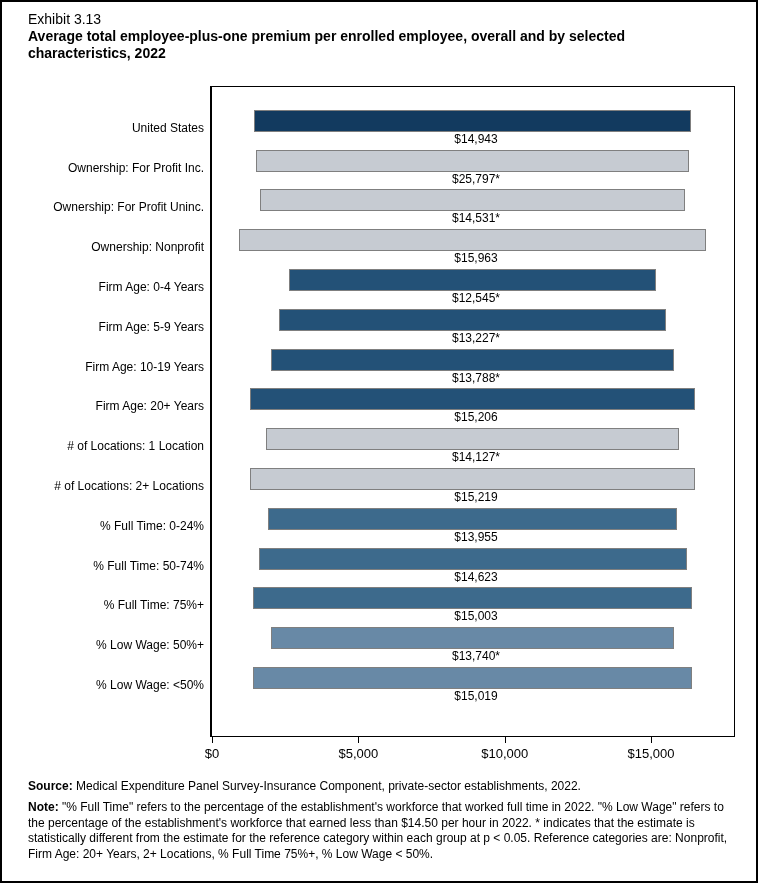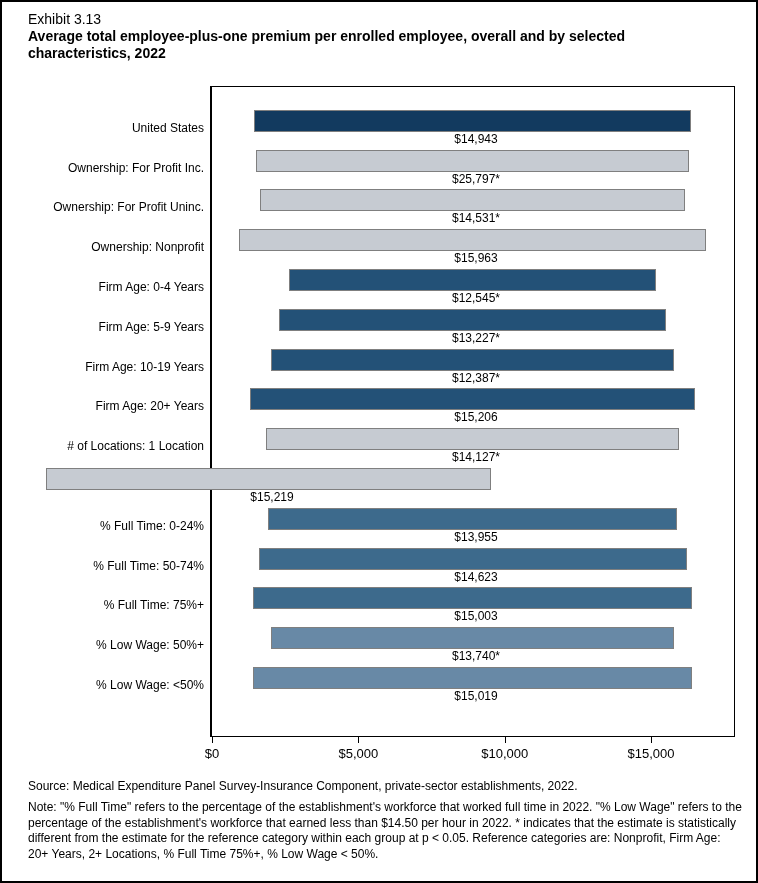--- a/index.html
+++ b/index.html
@@ -15,21 +15,21 @@
   .cat{width:204px;text-align:right;font-size:12px;white-space:nowrap;}
   .area{width:521px;margin-left:8px;display:flex;align-items:center;flex-direction:column;}
   .bar{height:22px;border:1px solid #7F7F7F;box-sizing:border-box;}
   .val{margin-left:7px;font-size:12px;white-space:nowrap;}
   .ticks{position:absolute;left:212px;top:737px;width:521px;height:34px;}
   .tickmark{position:absolute;top:0;width:1px;height:6px;background:#000;}
   .ticklabel{position:absolute;top:9px;transform:translateX(-50%);font-size:13px;white-space:nowrap;}
   .footer{position:absolute;left:28px;width:714px;font-size:12px;line-height:15.5px;}
   .source{top:779px;}
   .note{top:800px;}
-  .flabel{font-weight:normal;}
+  .flabel{font-weight:bold;}
 </style>
 </head>
 <body>
 
 <div class="frame"></div>
 
 <div class="titleblock">
   <p class="exhibit">Exhibit 3.13</p>
   <p class="subtitle">Average total employee-plus-one premium per enrolled employee, overall and by selected characteristics, 2022</p>
 </div>
@@ -76,38 +76,39 @@
       <div class="cat">Firm Age: 5-9 Years</div>
       <div class="area">
         <div class="bar" style="width: 74.309%; background: rgb(35, 81, 119); border-color: rgb(127, 127, 127);"></div>
         <div class="val">$13,227*</div>
       </div>
     </div>
     <div class="row">
       <div class="cat">Firm Age: 10-19 Years</div>
       <div class="area">
         <div class="bar" style="width: 77.4607%; background: rgb(35, 81, 119); border-color: rgb(127, 127, 127);"></div>
-        <div class="val">$12,387*</div>
+        <div class="val">$13,788*</div>
       </div>
     </div>
     <div class="row">
       <div class="cat">Firm Age: 20+ Years</div>
       <div class="area">
         <div class="bar" style="width: 85.427%; background: rgb(35, 81, 119); border-color: rgb(127, 127, 127);"></div>
         <div class="val">$15,206</div>
       </div>
     </div>
     <div class="row">
       <div class="cat"># of Locations: 1 Location</div>
       <div class="area">
         <div class="bar" style="width: 79.3652%; background: rgb(198, 203, 210); border-color: rgb(127, 127, 127);"></div>
         <div class="val">$14,127*</div>
       </div>
     </div>
     <div class="row">
+      <div class="cat"># of Locations: 2+ Locations</div>
       <div class="area">
         <div class="bar" style="width: 85.5%; background: rgb(198, 203, 210); border-color: rgb(127, 127, 127);"></div>
         <div class="val">$15,219</div>
       </div>
     </div>
     <div class="row">
       <div class="cat">% Full Time: 0-24%</div>
       <div class="area">
         <div class="bar" style="width: 78.3989%; background: rgb(61, 106, 140); border-color: rgb(127, 127, 127);"></div>
         <div class="val">$13,955</div>

